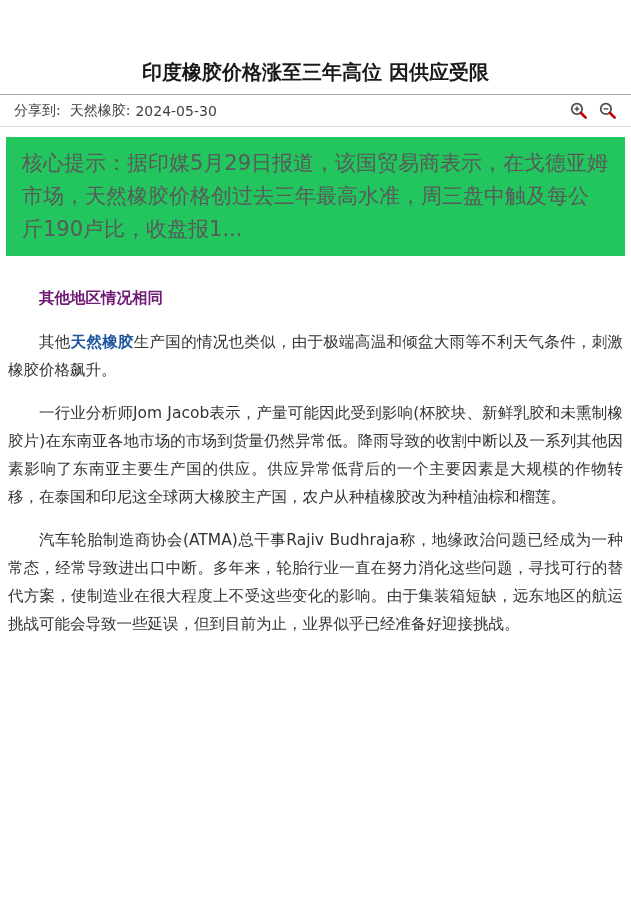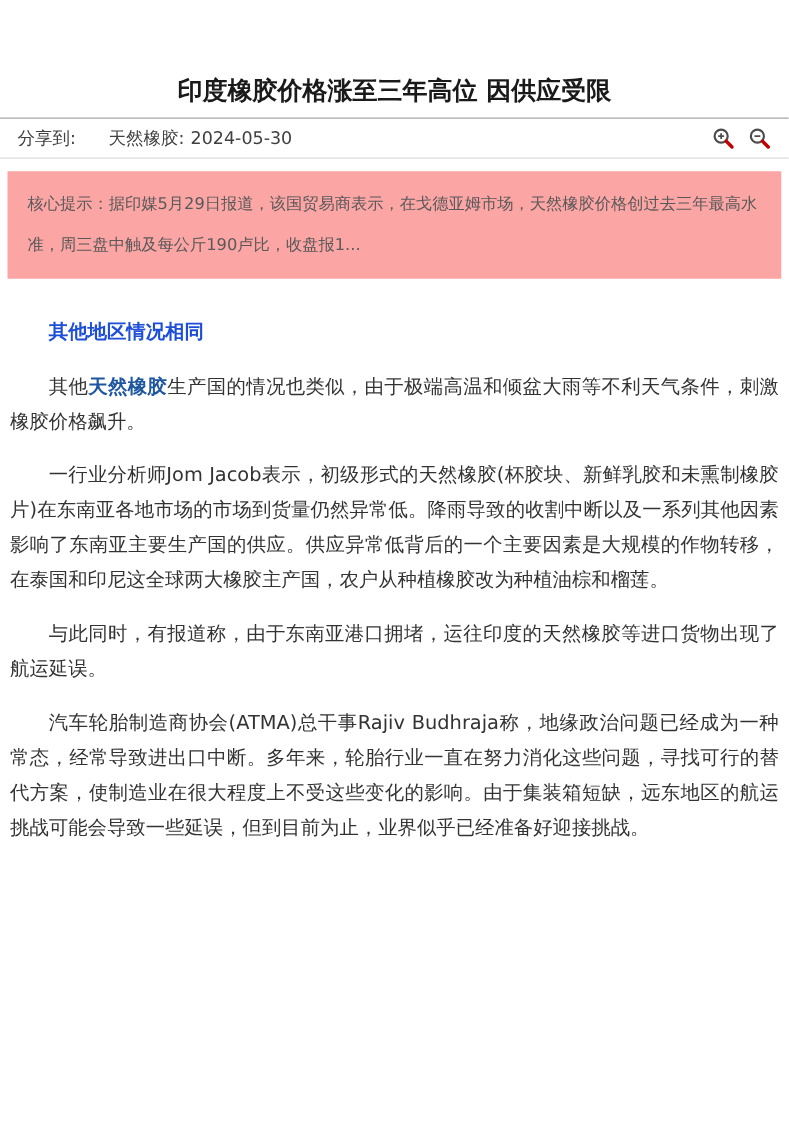--- a/index.html
+++ b/index.html
@@ -26,63 +26,63 @@
   .meta-bar {
     border-top: 1px solid #a6a6a6;
     border-bottom: 1px solid #dcdcdc;
     height: 33px;
     display: flex;
     align-items: center;
     padding: 0 14px;
     font-size: 14px;
     color: #404040;
   }
-  .meta-left { display: flex; align-items: center; gap: 26px; flex: 1; }
+  .meta-left { display: flex; align-items: center; gap: 9px; flex: 1; }
   .publish-info { display: flex; align-items: center; gap: 5px; }
   .meta-right { display: flex; align-items: center; gap: 10px; }
   .zoom-btn {
     background: none;
     border: none;
     width: 19px;
     height: 19px;
     padding: 0;
     cursor: pointer;
     display: inline-flex;
     align-items: center;
     justify-content: center;
   }
   .zoom-btn svg { display: block; }
 
   
   .summary-box {
-    background: #fca5a5;
+    background: #22c55e;
     margin: 10px 6px 0;
     padding: 10px 16px;
-    font-size: 13px;
+    font-size: 21px;
     line-height: 33px;
     color: #595959;
   }
 
   
   .article-body {
     padding: 6px 8px 10px;
     font-size: 15.5px;
     line-height: 28px;
     color: #333333;
     text-align: justify;
   }
   .article-body p.paragraph {
     text-indent: 2em;
     margin: 15px 0;
   }
   .article-body h3.heading {
     text-indent: 2em;
     font-size: 15.5px;
     font-weight: bold;
-    color: #1d4ed8;
+    color: #701a75;
     margin: 22px 0 16px;
   }
   .inline-link {
     color: #1e56a0;
     font-weight: bold;
     text-decoration: none;
     cursor: pointer;
   }
 </style>
 </head>
@@ -125,18 +125,17 @@
     </div>
   </div>
 
   <div class="summary-box">
     <span>核心提示：据印媒5月29日报道，该国贸易商表示，在戈德亚姆市场，天然橡胶价格创过去三年最高水准，周三盘中触及每公斤190卢比，收盘报1...</span>
   </div>
 
   <div class="article-body">
       <h3 class="heading">其他地区情况相同</h3>
       <p class="paragraph">其他<a class="inline-link" href="#">天然橡胶</a>生产国的情况也类似，由于极端高温和倾盆大雨等不利天气条件，刺激橡胶价格飙升。</p>
-      <p class="paragraph">一行业分析师Jom Jacob表示，初级形式的天然橡胶(杯胶块、新鲜乳胶和未熏制橡胶片)在东南亚各地市场的市场到货量仍然异常低。降雨导致的收割中断以及一系列其他因素影响了东南亚主要生产国的供应。供应异常低背后的一个主要因素是大规模的作物转移，在泰国和印尼这全球两大橡胶主产国，农户从种植橡胶改为种植油棕和榴莲。</p>
-      <p class="paragraph">与此同时，有报道称，由于东南亚港口拥堵，运往印度的天然橡胶等进口货物出现了航运延误。</p>
+      <p class="paragraph">一行业分析师Jom Jacob表示，产量可能因此受到影响(杯胶块、新鲜乳胶和未熏制橡胶片)在东南亚各地市场的市场到货量仍然异常低。降雨导致的收割中断以及一系列其他因素影响了东南亚主要生产国的供应。供应异常低背后的一个主要因素是大规模的作物转移，在泰国和印尼这全球两大橡胶主产国，农户从种植橡胶改为种植油棕和榴莲。</p>
       <p class="paragraph">汽车轮胎制造商协会(ATMA)总干事Rajiv Budhraja称，地缘政治问题已经成为一种常态，经常导致进出口中断。多年来，轮胎行业一直在努力消化这些问题，寻找可行的替代方案，使制造业在很大程度上不受这些变化的影响。由于集装箱短缺，远东地区的航运挑战可能会导致一些延误，但到目前为止，业界似乎已经准备好迎接挑战。</p>
     </div>
 
 </div>
 
 </body></html>

